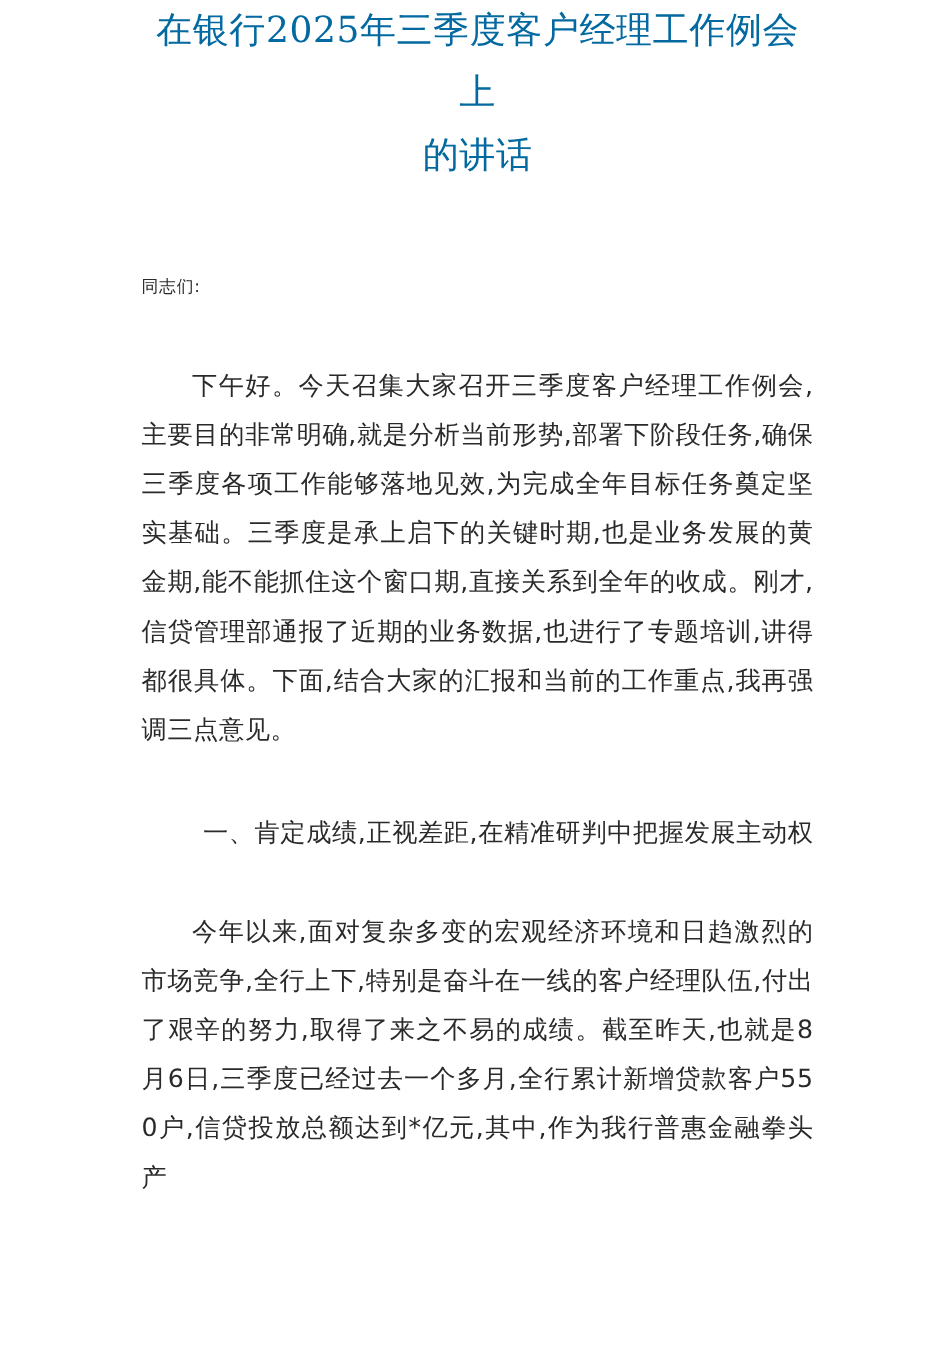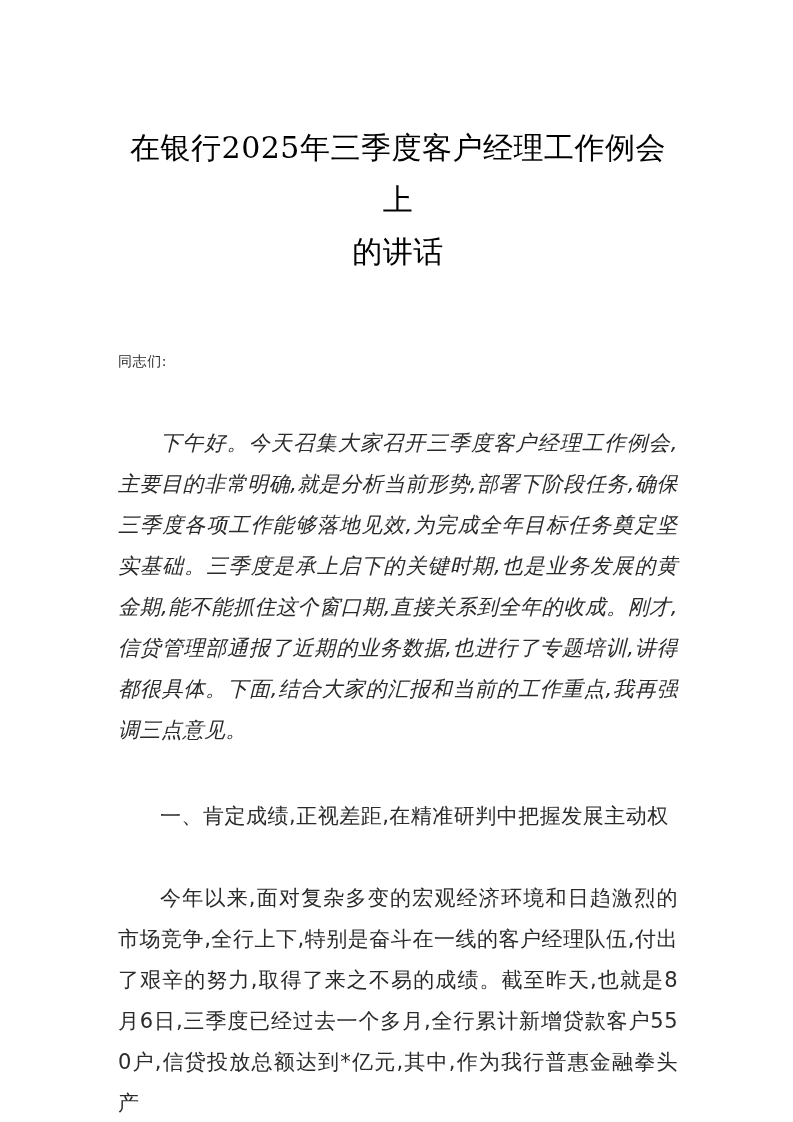--- a/index.html
+++ b/index.html
@@ -27,22 +27,21 @@
     top: 0;
     width: 560px;
   }
   .doc-title {
     font-family: "DejaVu Serif", "Liberation Serif", serif;
     font-size: 30px;
     line-height: 52px;
     text-align: center;
     letter-spacing: 0.5px;
     margin: 0;
-    padding-top: 122px;
-    color: #000000;
+    color: #0369a1;
     font-weight: 500;
   }
   .salutation {
     font-family: "DejaVu Sans", "Liberation Sans", sans-serif;
     font-size: 14px;
     line-height: 41px;
     margin: 0;
     padding-top: 63px;
     color: #2a2a2a;
     letter-spacing: 0.6px;
@@ -52,31 +51,32 @@
     font-size: 21px;
     line-height: 41px;
     margin: 0;
     color: #2a2a2a;
     text-align: justify;
     text-justify: inter-ideograph;
     letter-spacing: 0.5px;
     text-indent: 2em;
     word-break: break-all;
   }
-  .para-intro { padding-top: 41px; font-style: italic; }
+  .para-intro { padding-top: 41px; }
   .heading-1 {
     font-family: "DejaVu Sans", "Liberation Sans", sans-serif;
     font-size: 21px;
     line-height: 41px;
     margin: 0;
     padding-top: 45px;
     color: #2a2a2a;
     letter-spacing: 0.5px;
     text-indent: 2em;
     font-weight: normal;
+    text-align: right;
   }
   .para-body { padding-top: 41px; }
 </style>
 </head>
 <body>
 
 <div class="page">
   <div class="content">
 
     <h1 class="doc-title">

